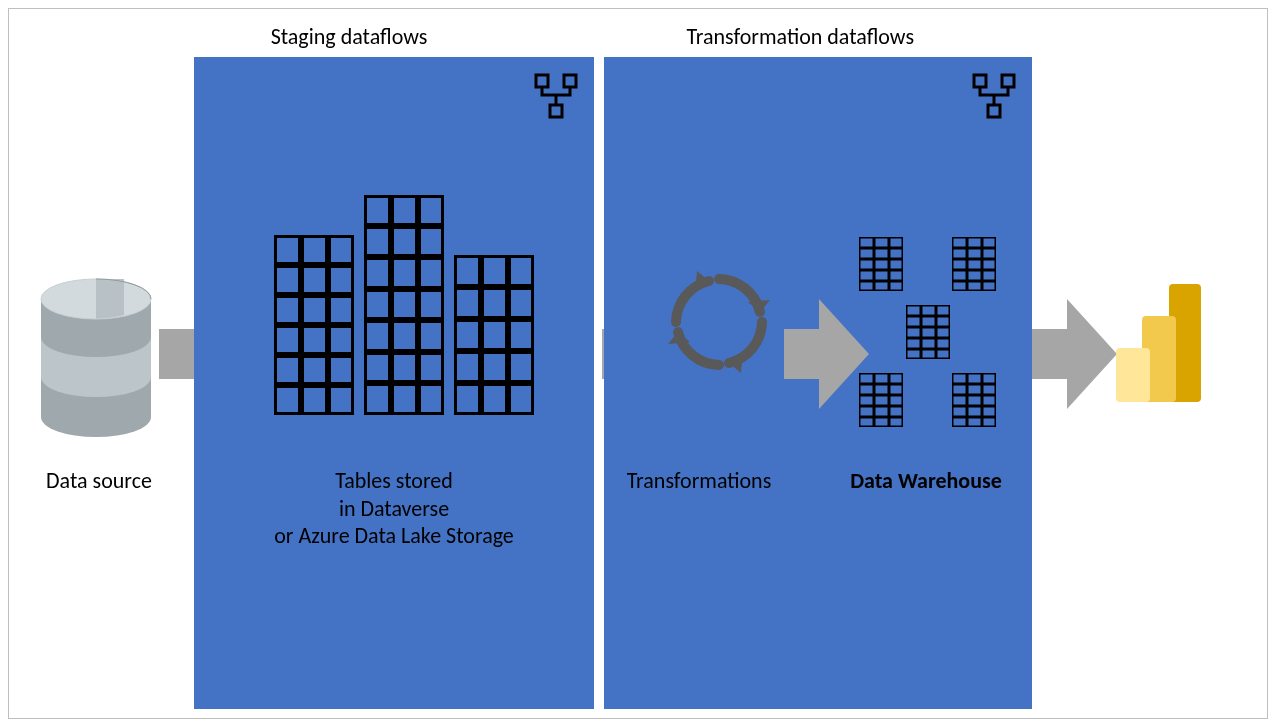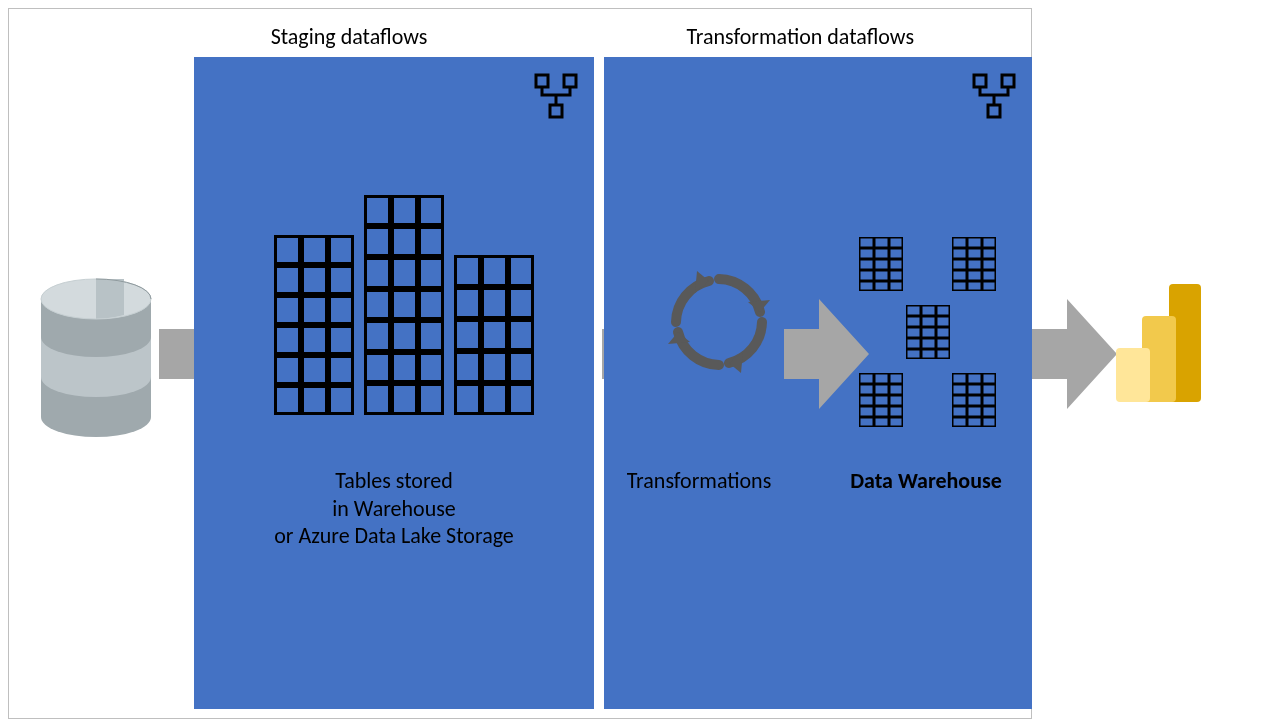--- a/index.html
+++ b/index.html
@@ -6,21 +6,21 @@
   body {
     font-family: 'Segoe UI', Calibri, Arial, sans-serif;
     background: #fff;
     width: 1277px;
     height: 727px;
     position: relative;
   }
   .canvas {
     position: absolute;
     left: 8px; top: 8px;
-    width: 1024px; height: 711px;
+    width: 1260px; height: 711px;
     border: 1px solid #bfbfbf;
     background: #fff;
   }
   .title {
     position: absolute;
     font-size: 22px;
     color: #000;
     text-align: center;
   }
   .panel {
@@ -210,19 +210,20 @@
   <svg class="arrow" style="left:1018px; top:280px;" width="95" height="130" viewBox="0 0 95 130">
     <path d="M5 40 L40 40 L40 10 L90 65 L40 120 L40 90 L5 90 Z" fill="#a6a6a6"></path>
   </svg>
 
   <svg style="position:absolute; left:1105px; top:275px;" width="90" height="120" viewBox="0 0 90 120">
     <rect x="55" y="0" width="32" height="118" rx="4" fill="#d9a300"></rect>
     <rect x="28" y="32" width="34" height="86" rx="4" fill="#f2c94c"></rect>
     <rect x="2" y="64" width="34" height="54" rx="4" fill="#ffe699"></rect>
   </svg>
 
+  <div id="label-datasource" class="label">Data source</div>
   <div id="label-tables" class="label">Tables stored
-in Warehouse
+in Dataverse
 or Azure Data Lake Storage</div>
   <div id="label-transforms" class="label">Transformations</div>
   <div id="label-warehouse" class="label">Data Warehouse</div>
 
 </div>
 
 </body></html>

